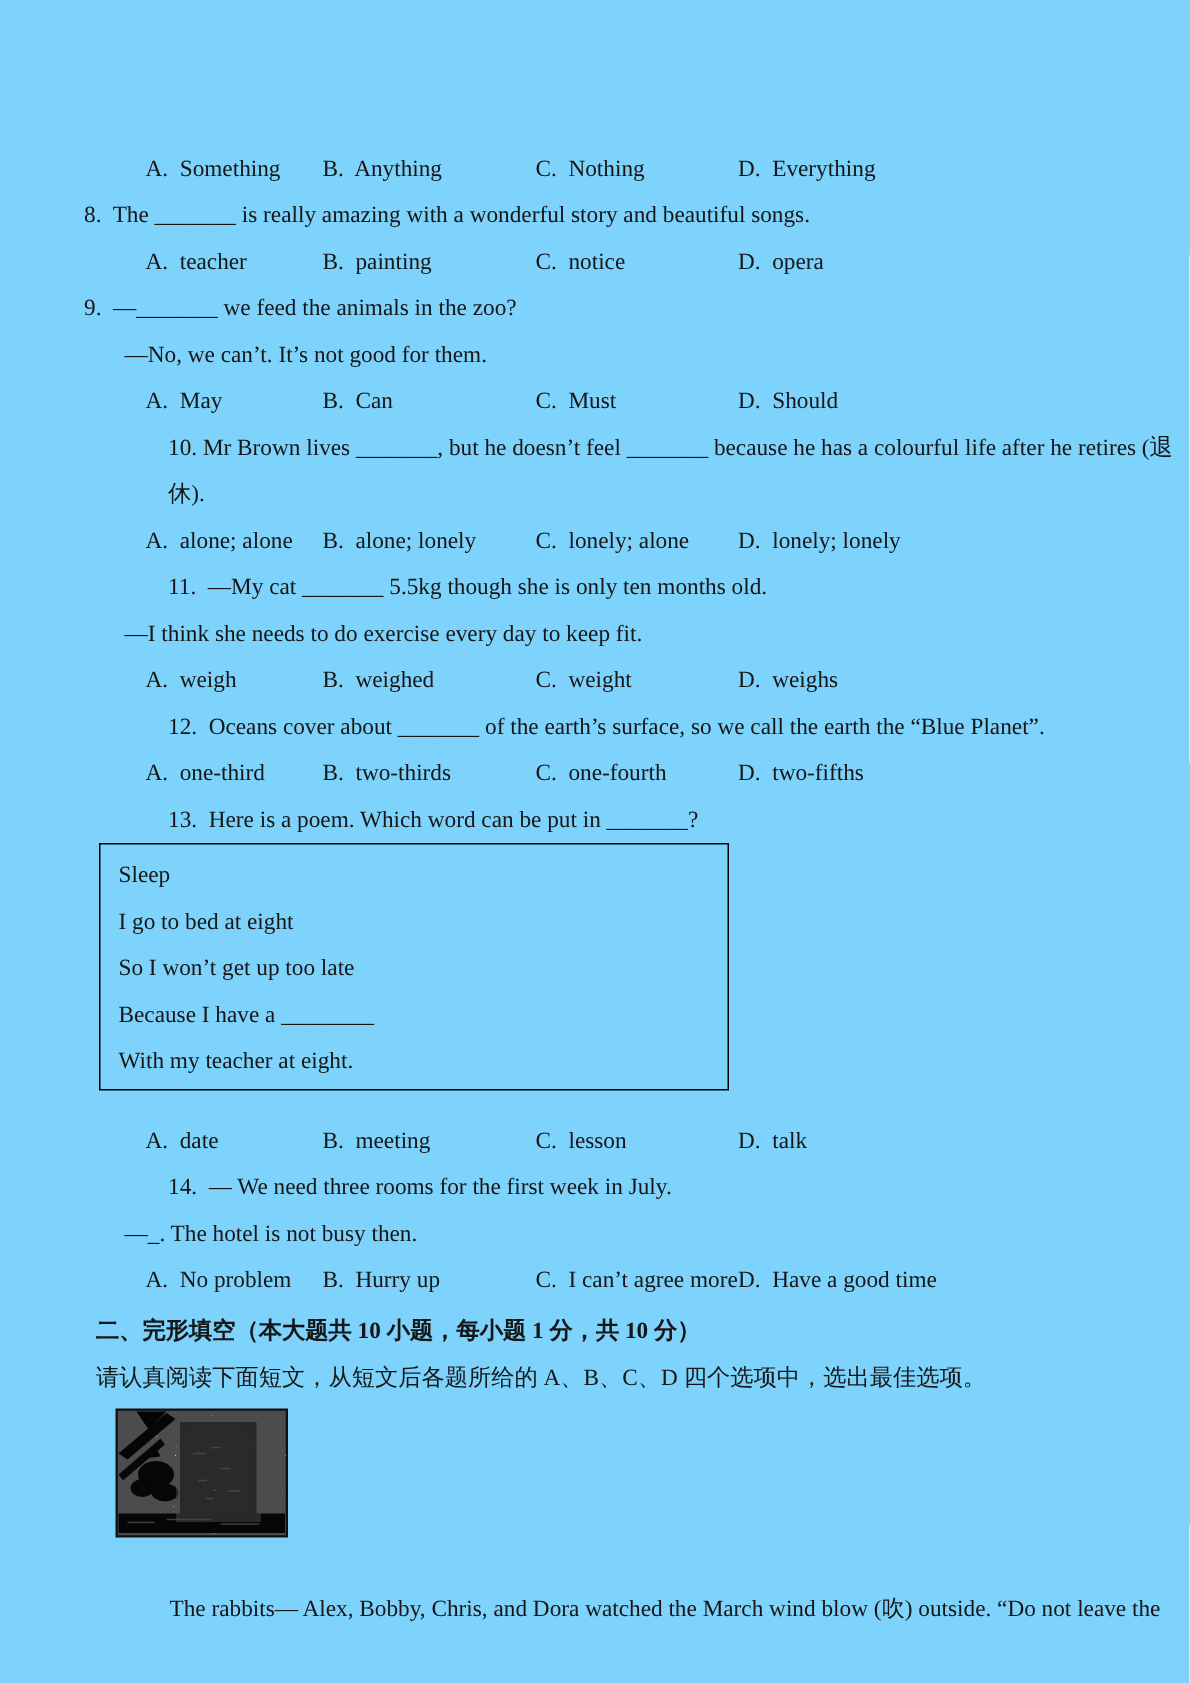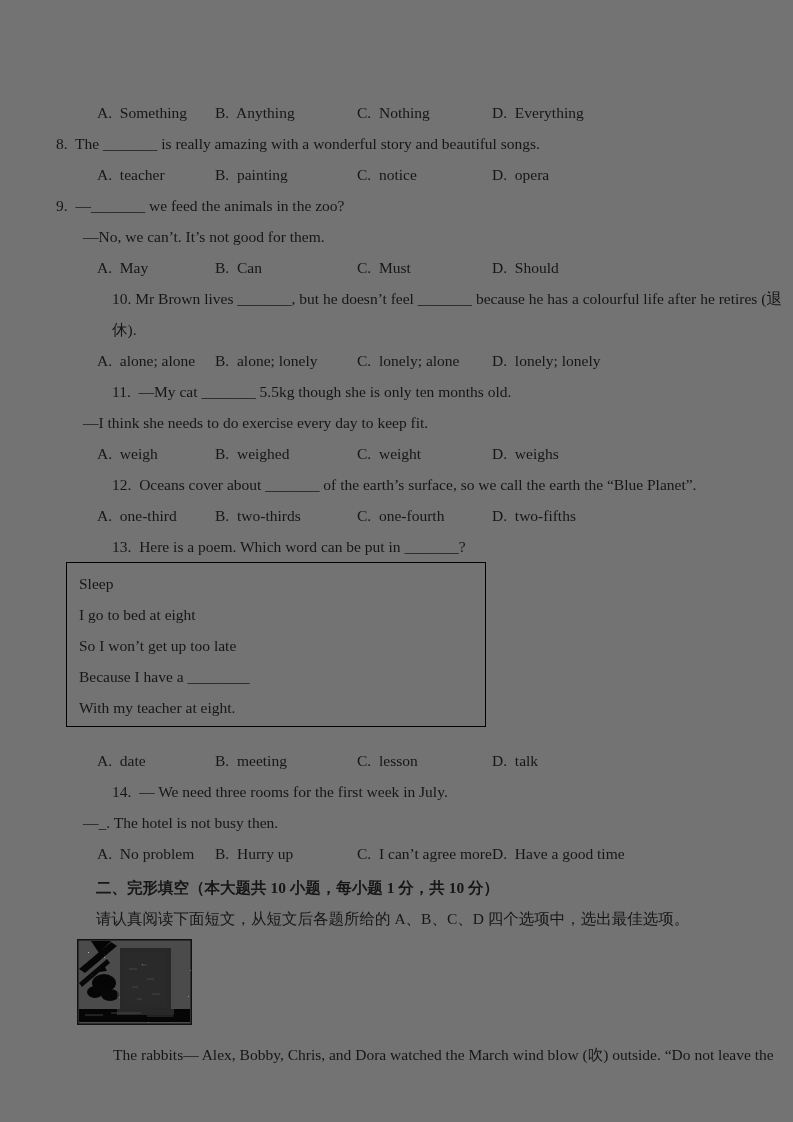--- a/index.html
+++ b/index.html
@@ -1,20 +1,20 @@
 <!DOCTYPE html>
 <html><head>
 <meta charset="utf-8">
 <style>
   html,body{margin:0;padding:0;background:#ffffff;}
   body{width:793px;height:1122px;overflow:hidden;}
   .page{
     position:relative;
     width:793px;height:1122px;
-    background:#737373;
+    background:#7dd3fc;
     color:#161616;
     font-family:"Liberation Serif", serif;
     font-size:15.5px;
   }
   .content{padding-top:97px;}
   .line{line-height:31px;white-space:pre-wrap;}
   .qa{margin-left:56px;}
   .qb{margin-left:112px;}
   .dash{margin-left:83px;}
   .opt-row{
@@ -27,31 +27,31 @@
   .opt{white-space:pre-wrap;}
   .poem-box{
     box-sizing:border-box;
     margin-left:66px;
     width:420px;height:165px;
     border:1.5px solid #000;
     padding:5px 10px 0 12px;
   }
   .poem-line{line-height:31px;white-space:pre-wrap;}
   .after-box{margin-top:18px;}
-  .zh{margin-left:96px;}
+  .zh{margin-left:64px;}
   .bold{font-weight:bold;}
   .heading{margin-top:3px;}
   .illustration{
     margin:5px 0 0 77px;
     width:115px;height:86px;
     line-height:0;
   }
   .para{
     margin-left:64px;
-    margin-top:14px;
+    margin-top:32px;
     text-indent:49px;
     line-height:31px;
     white-space:pre-wrap;
   }
 </style>
 </head>
 <body>
 
 <div class="page">
   <div class="content">

